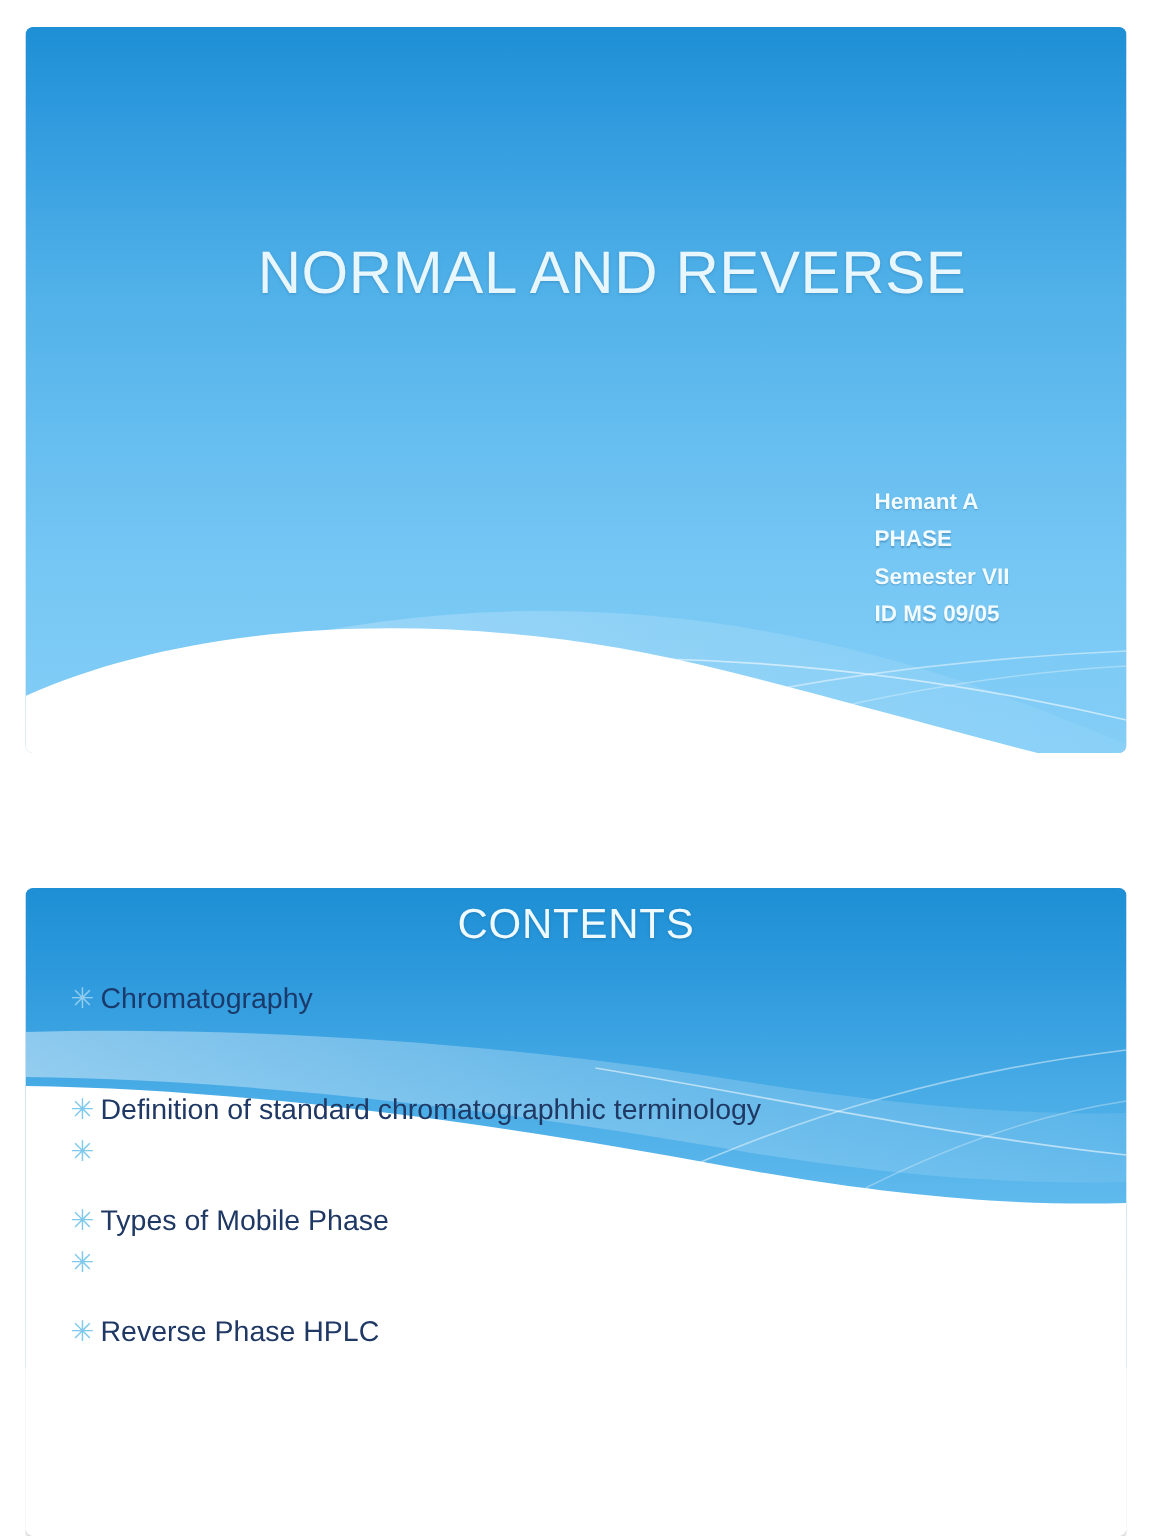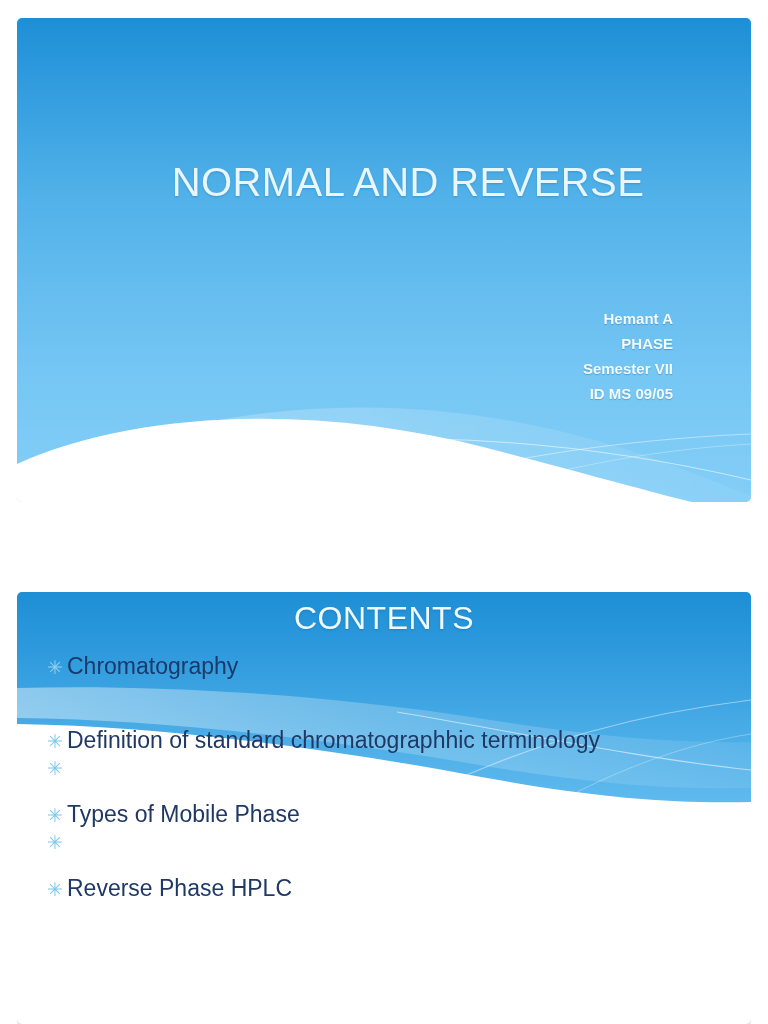--- a/index.html
+++ b/index.html
@@ -79,22 +79,22 @@
     font-weight: 300;
     letter-spacing: 0.4px;
     line-height: 52px;
     color: #e8f6fe;
     text-shadow: 0 1px 2px rgba(10,70,120,0.25);
     white-space: nowrap;
   }
   .subtitle-block {
     position: absolute;
     right: 78px;
-    top: 288px;
-    text-align: right;
+    top: 304px;
+    text-align: left;
   }
   .subtitle-line {
     display: block;
     font-family: "Liberation Sans", sans-serif;
     font-size: 15px;
     font-weight: bold;
     line-height: 25px;
     color: #f2fbff;
     text-shadow: 0 1px 1px rgba(10,70,120,0.30);
     white-space: nowrap;
@@ -119,21 +119,21 @@
                 #ffffff 74.2%,
                 #ffffff 100%);
   }
   .contents-title {
     position: absolute;
     left: 0;
     right: 0;
     top: 8px;
     text-align: center;
     font-family: "Liberation Sans", sans-serif;
-    font-size: 32px;
+    font-size: 28px;
     font-weight: 300;
     letter-spacing: 0.5px;
     color: #effaff;
     text-shadow: 0 1px 2px rgba(10,70,120,0.25);
   }
   .contents-list {
     position: absolute;
     left: 26px;
     right: 20px;
     top: 56px;
@@ -156,21 +156,21 @@
     color: #7fc9ec;
     user-select: none;
   }
   .bullet.faint {
     color: rgba(225,245,255,0.55);
   }
   .bullet.hidden {
     color: transparent;
   }
   .item-text {
-    font-size: 23px;
+    font-size: 19px;
     line-height: 37px;
     color: #1f3864;
     white-space: nowrap;
   }
   .item-text.on-blue {
     color: #1a3a6b;
   }
 </style>
 </head>
 <body>

